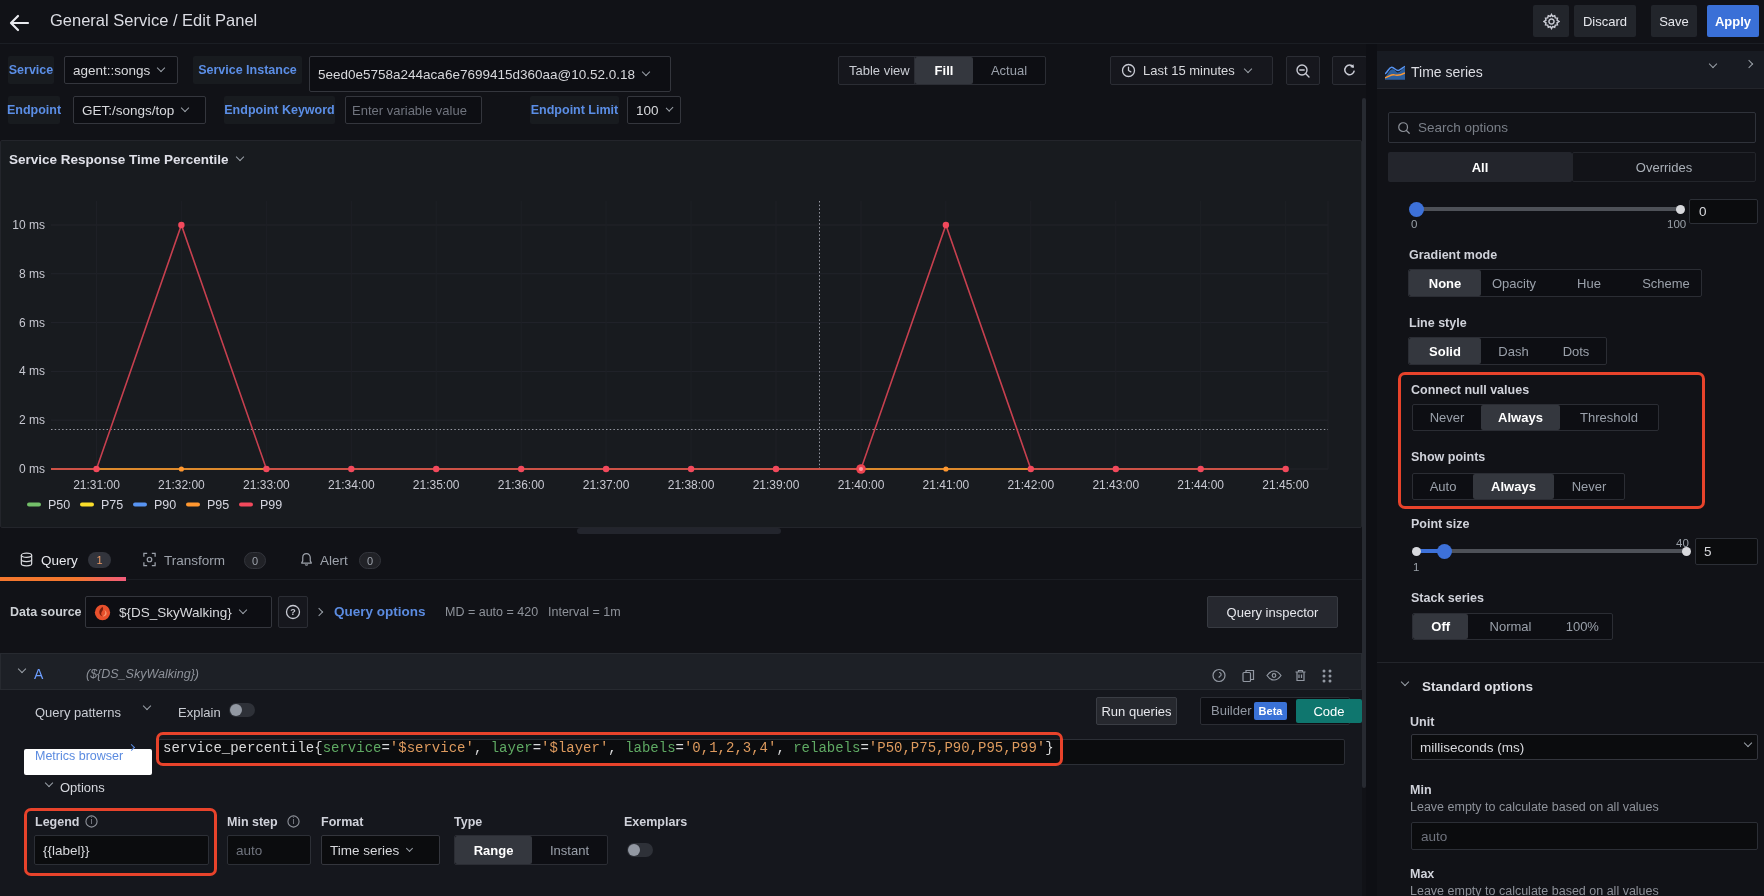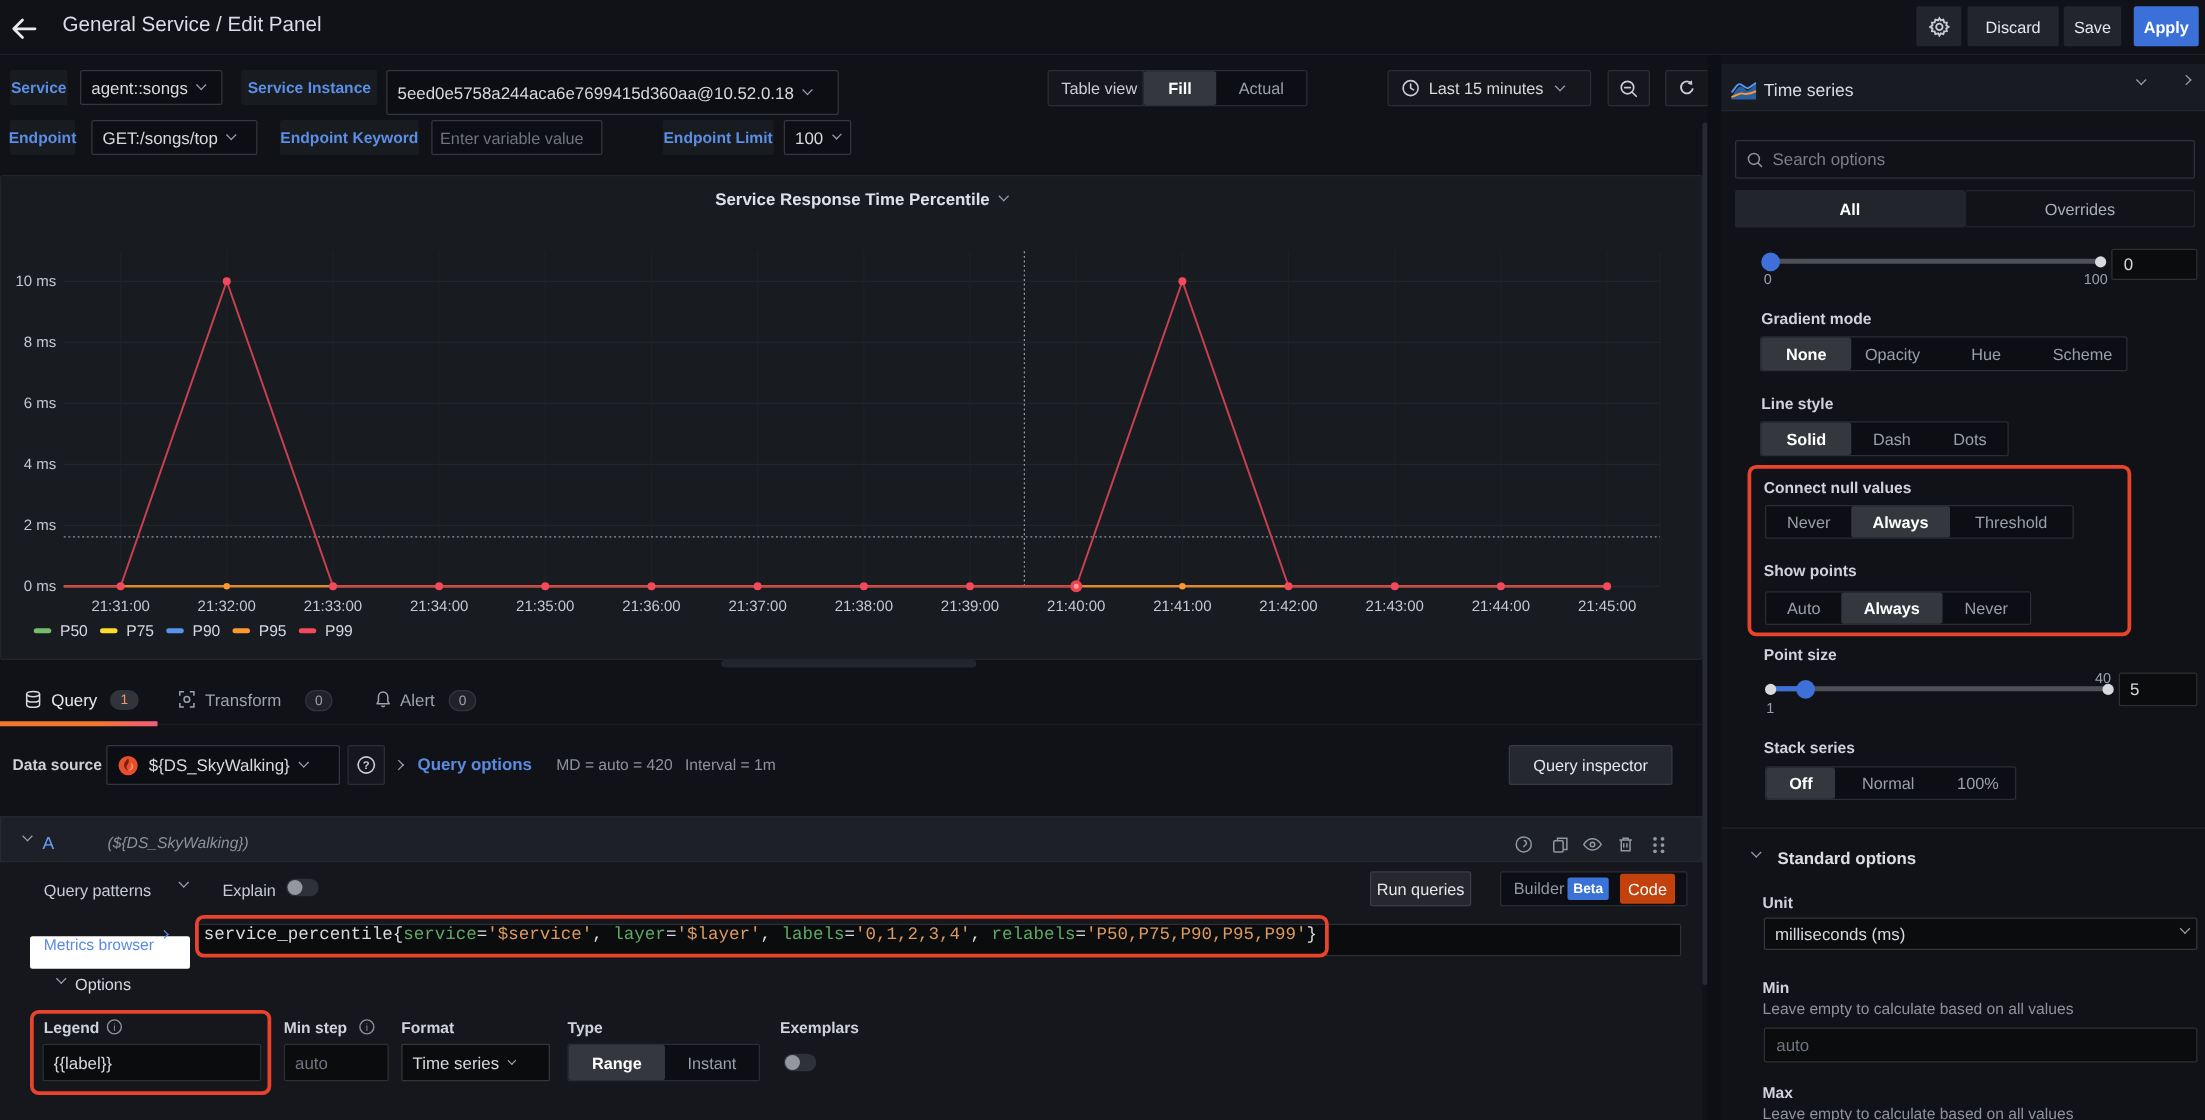--- a/index.html
+++ b/index.html
@@ -31,21 +31,21 @@
 <div class="abs" style="left:0;top:0;width:1764px;height:44px;background:#111217;border-bottom:1px solid #1b1e24;">
   <svg class="abs" style="left:8px;top:12px;" width="22" height="22" viewBox="0 0 22 22">
     <path d="M20 11 H4 M10 4 L3 11 L10 18" stroke="#e9eaef" stroke-width="2.2" fill="none" stroke-linecap="round" stroke-linejoin="round"></path>
   </svg>
   <div class="abs" style="left:50px;top:11px;font-size:16.5px;color:#dbdce3;">General Service / Edit Panel</div>
   <div class="btn" style="left:1533px;top:5px;width:36px;height:32px;">
     <svg width="17" height="17" viewBox="0 0 16 16">
         <path fill="none" stroke="#c9cbd4" stroke-width="1.4" d="M8 5.6 A2.4 2.4 0 1 0 8 10.4 A2.4 2.4 0 1 0 8 5.6 M8 1.4 L9 3.2 L11 2.6 L11.6 4.6 L13.6 4.8 L13.2 6.8 L15 8 L13.2 9.2 L13.6 11.2 L11.6 11.4 L11 13.4 L9 12.8 L8 14.6 L7 12.8 L5 13.4 L4.4 11.4 L2.4 11.2 L2.8 9.2 L1 8 L2.8 6.8 L2.4 4.8 L4.4 4.6 L5 2.6 L7 3.2 Z"></path>
       </svg>
   </div>
-  <div class="btn" style="left:1574px;top:5px;width:73px;height:32px;">Discard</div>
+  <div class="btn" style="left:1574px;top:5px;width:62px;height:32px;">Discard</div>
   <div class="btn" style="left:1651px;top:5px;width:46px;height:32px;">Save</div>
   <div class="btn" style="left:1707px;top:5px;width:52px;height:32px;background:#3a70d7;color:#fff;font-weight:700;">Apply</div>
 </div>
 
 <div class="lbl" style="left:8px;top:56px;width:46px;height:28px;">Service</div>
 <div class="sel" style="left:64px;top:56px;width:114px;height:28px;">agent::songs<span class="chev" style="width:6px;height:6px;"></span></div>
 <div class="lbl" style="left:193px;top:56px;width:109px;height:28px;">Service Instance</div>
 <div class="sel" style="left:309px;top:56px;width:362px;height:36px;">5eed0e5758a244aca6e7699415d360aa@10.52.0.18<span class="chev" style="width:6px;height:6px;"></span></div>
 
 <div class="seg" style="left:838px;top:56px;width:127px;height:29px;background:#16171d;">
@@ -87,21 +87,21 @@
 </div>
 
 <div class="lbl" style="left:8px;top:96px;width:52px;height:28px;">Endpoint</div>
 <div class="sel" style="left:73px;top:96px;width:133px;height:28px;">GET:/songs/top<span class="chev" style="width:6px;height:6px;"></span></div>
 <div class="lbl" style="left:224px;top:96px;width:111px;height:28px;">Endpoint Keyword</div>
 <div class="inp" style="left:345px;top:96px;width:137px;height:28px;">Enter variable value</div>
 <div class="lbl" style="left:530px;top:96px;width:89px;height:28px;">Endpoint Limit</div>
 <div class="sel" style="left:627px;top:96px;width:54px;height:28px;">100<span class="chev" style="width:6px;height:6px;"></span></div>
 
 <div class="abs" style="left:0;top:140px;width:1362px;height:388px;background:#181b1f;border:1px solid #23252b;border-radius:2px;">
-  <div class="abs" style="left:8px;top:4px;width:100%;height:28px;display:flex;align-items:center;justify-content:center;">
+  <div class="abs" style="left:8px;top:4px;width:100%;height:28px;display:flex;align-items:center;">
     <span style="font-size:13.5px;font-weight:700;color:#dfe0e8;">Service Response Time Percentile</span>
     <span class="chev" style="width:6px;height:6px;border-color:#9aa0a8;"></span>
   </div>
   <svg class="abs" style="left:0;top:0;" width="1360" height="388" viewBox="0 0 1360 388">
 
     <g stroke="#22242b" stroke-width="1">
       <line x1="50" y1="84" x2="1327" y2="84"></line>
       <line x1="50" y1="132.8" x2="1327" y2="132.8"></line>
       <line x1="50" y1="181.6" x2="1327" y2="181.6"></line>
       <line x1="50" y1="230.4" x2="1327" y2="230.4"></line>
@@ -286,21 +286,21 @@
   <div class="abs" style="left:35px;top:15px;font-size:13px;color:#c9ccd3;">Query patterns</div>
   <span class="chev" style="position:absolute;left:136px;top:17px;width:6px;height:6px;"></span>
   <div class="abs" style="left:178px;top:15px;font-size:13px;color:#c9ccd3;">Explain</div>
   <div class="toggle" style="left:229px;top:13px;">
       <div class="knob"></div>
     </div>
   <div class="btn" style="left:1096px;top:7px;width:81px;height:28px;background:#26282e;border:1px solid #3a3d44;font-size:13px;">Run queries</div>
   <div class="abs" style="left:1200px;top:7px;width:150px;height:28px;background:#0d0e13;border:1px solid #2b2d34;border-radius:2px;"></div>
   <div class="abs" style="left:1211px;top:13px;font-size:13px;color:#9298a2;">Builder</div>
   <div class="abs" style="left:1254px;top:12px;width:33px;height:18px;background:#3a72d7;border-radius:2px;display:flex;align-items:center;justify-content:center;font-size:11px;font-weight:700;color:#fff;">Beta</div>
-  <div class="abs" style="left:1296px;top:9px;width:44px;height:24px;background:#c2410c;border-radius:2px;display:flex;align-items:center;justify-content:center;font-size:13px;font-weight:500;color:#fff;">Code</div>
+  <div class="abs" style="left:1296px;top:9px;width:66px;height:24px;background:#0f766e;border-radius:2px;display:flex;align-items:center;justify-content:center;font-size:13px;font-weight:500;color:#fff;">Code</div>
 
   <div class="abs" style="left:24px;top:59px;width:128px;height:26px;background:#ffffff;border-radius:2px;display:flex;">
     <span style="margin-left:11px;font-size:12.5px;font-weight:500;color:#5b8be0;">Metrics browser</span>
     <span class="chev" style="width:5px;height:5px;transform:rotate(-45deg);border-color:#5b8be0;margin-left:6px;"></span>
   </div>
   <div class="abs" style="left:158px;top:49px;width:1187px;height:26px;background:#0b0c0e;border:1px solid #2c2f36;border-radius:2px;"></div>
   <div class="abs" style="left:163px;top:50px;font-family:'Liberation Mono',monospace;font-size:14px;color:#d8d9da;white-space:pre;">service_percentile{<span style="color:#5fa963">service</span>=<span style="color:#dd9a5e">'$service'</span>, <span style="color:#5fa963">layer</span>=<span style="color:#dd9a5e">'$layer'</span>, <span style="color:#5fa963">labels</span>=<span style="color:#dd9a5e">'0,1,2,3,4'</span>, <span style="color:#5fa963">relabels</span>=<span style="color:#dd9a5e">'P50,P75,P90,P95,P99'</span>}</div>
   <div class="anno" style="left:156px;top:42px;width:907px;height:34px;"></div>
 
   <span class="chev" style="position:absolute;left:38px;top:94px;width:6px;height:6px;"></span>

